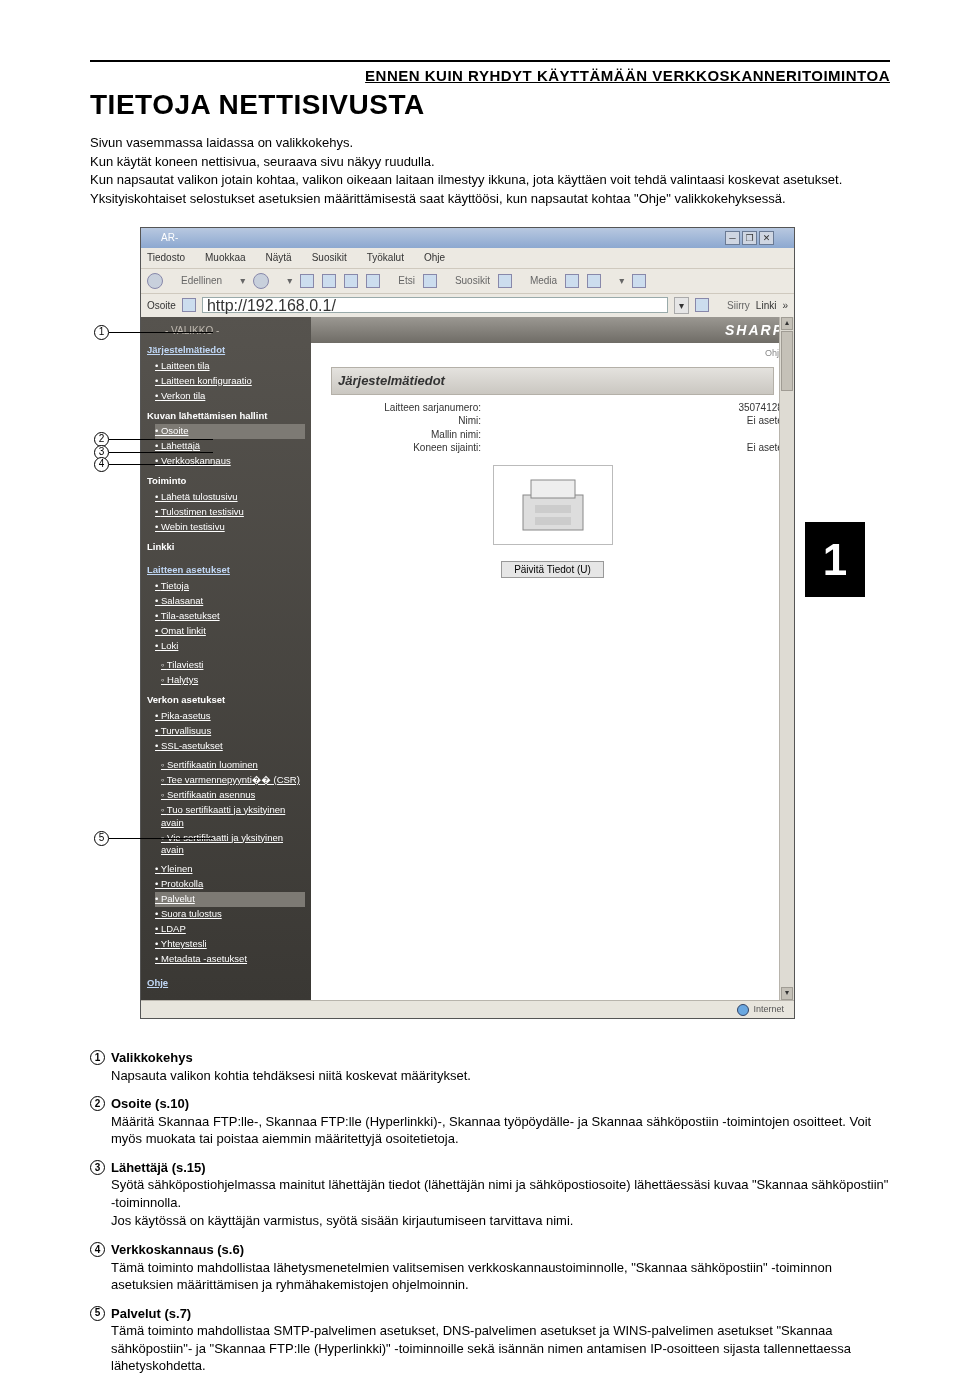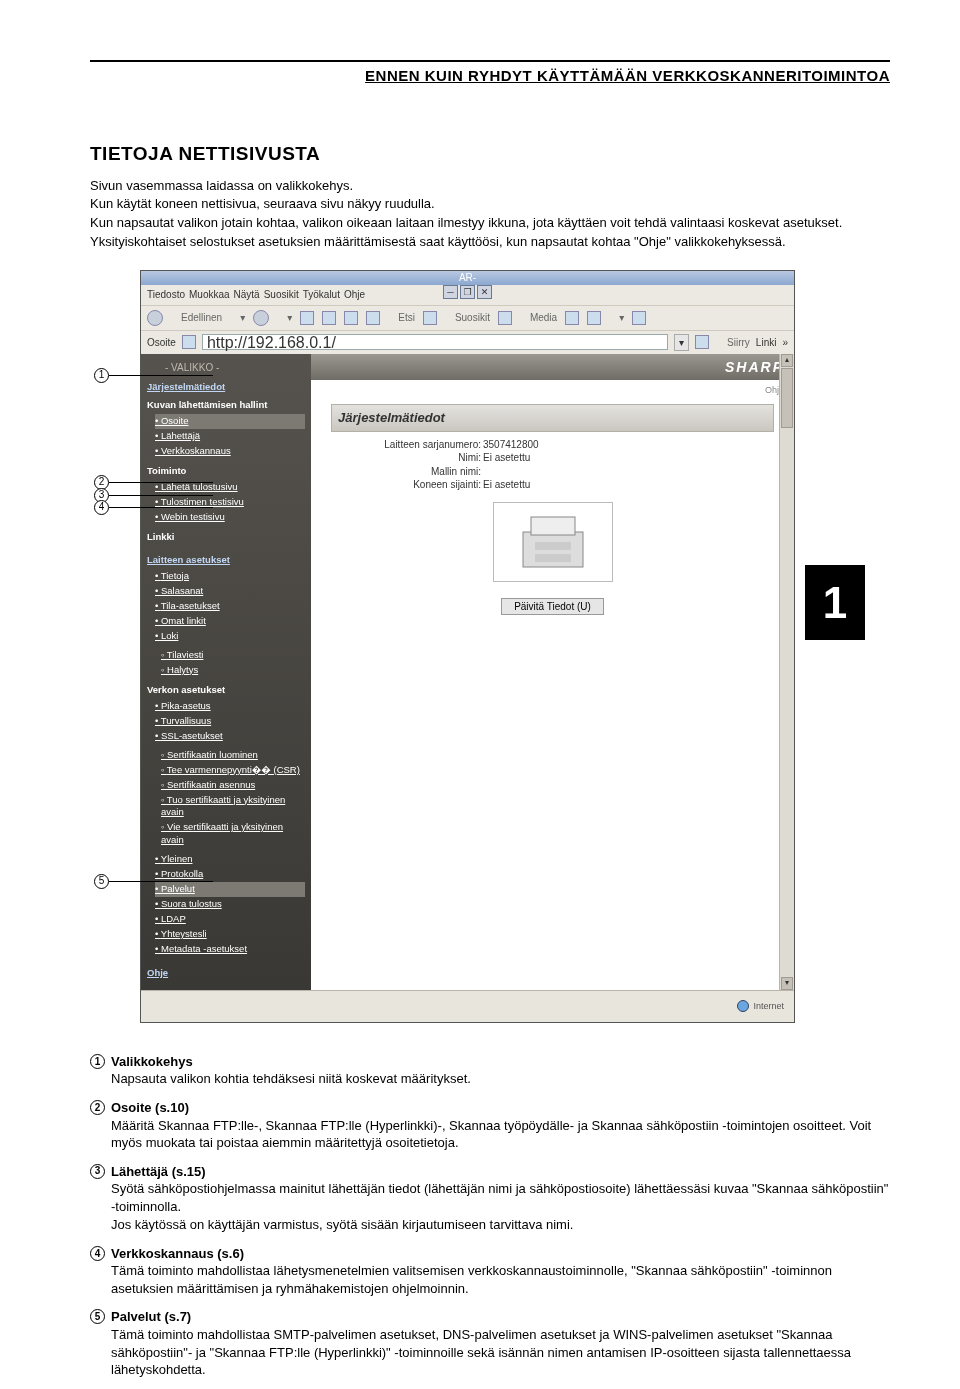--- a/index.html
+++ b/index.html
@@ -17,64 +17,62 @@
     margin-bottom: 4px;
   }
   .chapter-title {
     text-align: right;
     font-size: 15px;
     font-weight: bold;
     letter-spacing: 0.5px;
     text-decoration: underline;
   }
   .main-title {
-    font-size: 19px;
+    font-size: 28px;
     font-weight: 900;
-    margin-top: 55px;
     margin-bottom: 10px;
     letter-spacing: 0.5px;
   }
   .intro p { margin-bottom: 1px; }
 
   
   .screenshot-wrap {
     position: relative;
     margin-top: 20px;
     margin-left: 50px;
     width: 655px;
   }
   .browser {
     border: 1px solid #555;
     background: #e9e7e4;
     font-size: 10px;
     color: #333;
   }
   .titlebar {
     background: linear-gradient(#b8c8e0, #8ca8d0);
-    height: 14px;
+    height: 20px;
     display: flex;
     align-items: center;
     padding: 0 20px;
     color: #fff;
     font-size: 10px;
     justify-content: space-between;
-    flex-direction: column;
   }
   .winbtns { display: flex; gap: 2px; }
   .winbtn {
     width: 15px; height: 14px;
     background: #cfd6e2;
     border: 1px solid #6a7a94;
     display:flex;align-items:center;justify-content:center;
     font-size:9px;color:#333;
   }
   .menubar {
     background: #ece9e2;
     padding: 3px 6px;
-    display: flex; gap: 4px;
+    display: flex; gap: 20px;
   }
   .toolbar {
     background: #ece9e2;
     padding: 4px 6px;
     display:flex;align-items:center;gap:8px;
     border-top:1px solid #cfc9be;
   }
   .tbtn {
     display:inline-flex;align-items:center;gap:18px;
     font-size:10px;color:#666;
@@ -128,35 +126,35 @@
     padding:0 10px;color:#fff;font-style:italic;font-weight:bold;font-size:14px;letter-spacing:2px;
   }
   .ohje-link{font-size:9px;text-align:right;padding:4px 10px;color:#888;}
   .info-title{
     margin:4px 20px 6px;
     background:linear-gradient(#e4e2de,#cac7c1);
     padding:4px 6px;font-style:italic;font-weight:bold;font-size:13px;
     border:1px solid #b4b0a8;
   }
   .info-rows{margin:6px 0 10px 60px;font-size:10px;}
-  .info-rows div{display:flex;}
+  .info-rows div{display:flex;justify-content:space-between;}
   .info-rows .lbl{text-align:right;width:110px;margin-right:2px;}
   .info-rows .val{}
   .printer-img{
     margin: 8px auto; width:120px;height:80px;
     border:1px solid #bbb;
     display:flex;align-items:center;justify-content:center;
   }
   .printer-svg{width:80px;height:60px;}
   .update-btn{
     display:block;margin:16px auto;
     background:#e6e6e6;border:1px solid #999;padding:2px 12px;font-size:10px;
   }
   .statusbar {
-    background:#e8e5dd;height:32px;border-top:1px solid #b8b4ac;
+    background:#e8e5dd;height:18px;border-top:1px solid #b8b4ac;
     display:flex;align-items:center;justify-content:flex-end;padding:0 10px;gap:4px;font-size:9px;color:#555;
   }
   .status-globe{width:12px;height:12px;background:#6aa7e0;border-radius:50%;border:1px solid #346;}
   .scroll-track{position:absolute;right:0;top:0;bottom:0;width:15px;background:#dedbd3;border-left:1px solid #b8b4ac;}
   .scroll-thumb{position:absolute;left:1px;right:1px;top:14px;height:60px;background:#c5c1b8;border:1px solid #a09c94;}
   .scroll-arr{position:absolute;left:1px;right:1px;height:13px;background:#c5c1b8;border:1px solid #a09c94;display:flex;align-items:center;justify-content:center;font-size:8px;}
   .scroll-arr.top{top:0;} .scroll-arr.bot{bottom:0;}
 
   
   .callout{
@@ -296,20 +294,25 @@
             <span class="sq"></span>
             <span>Siirry</span>
           </span>
         <span>Linki</span>
         <span>»</span>
       </div>
       <div class="content-area">
         <div class="sidebar">
           <div class="side-head">- VALIKKO -</div>
           <div class="side-section link-hl">Järjestelmätiedot</div>
+          <ul class="side-list">
+            <li class="side-item-u">Laitteen tila</li>
+            <li class="side-item-u">Laitteen konfiguraatio</li>
+            <li class="side-item-u">Verkon tila</li>
+          </ul>
           <div class="side-section">Kuvan lähettämisen hallint</div>
           <ul class="side-list">
             <li class="side-item-u hl">Osoite</li>
             <li class="side-item-u">Lähettäjä</li>
             <li class="side-item-u">Verkkoskannaus</li>
           </ul>
           <div class="side-section">Toiminto</div>
           <ul class="side-list">
             <li class="side-item-u">Lähetä tulostusivu</li>
             <li class="side-item-u">Tulostimen testisivu</li>

